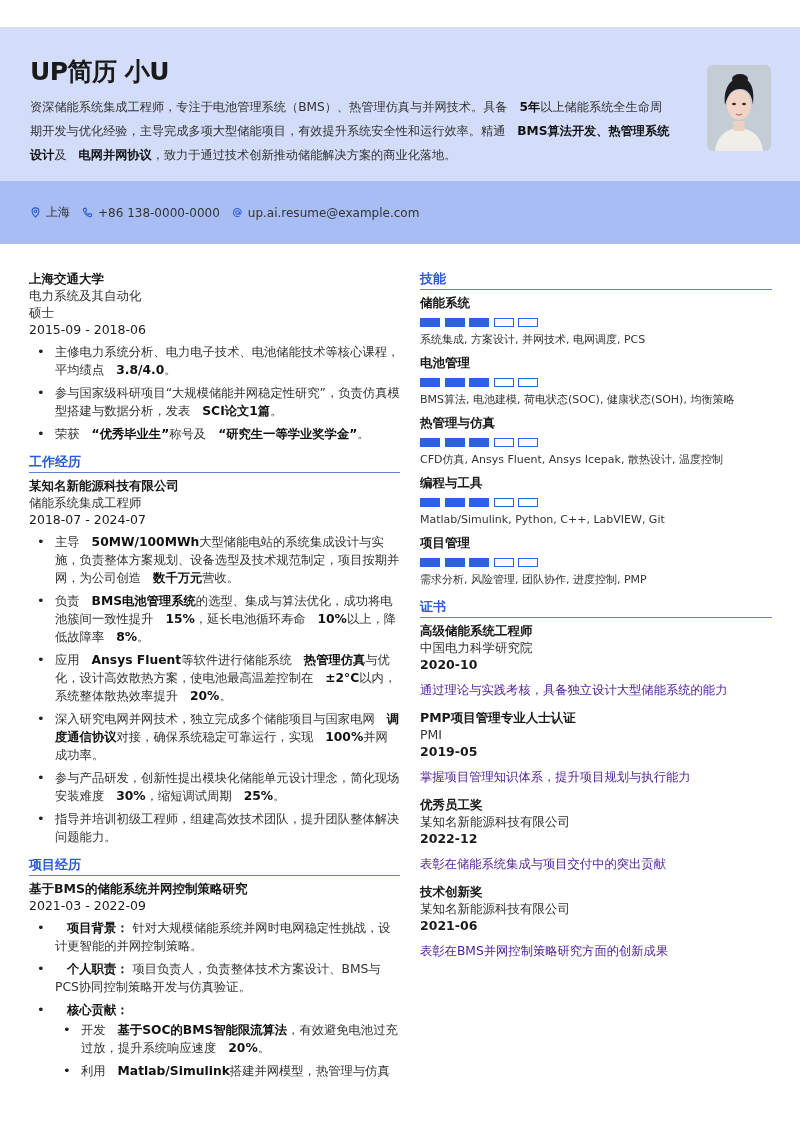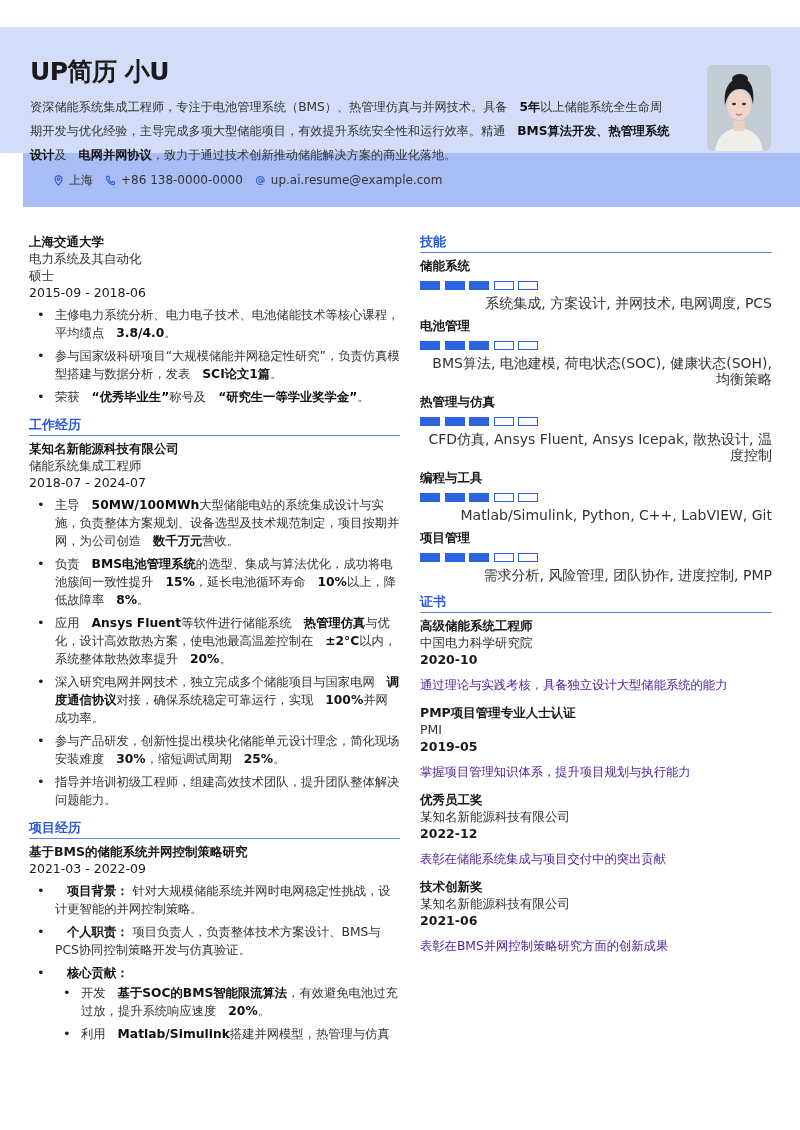--- a/index.html
+++ b/index.html
@@ -1,28 +1,28 @@
 <!DOCTYPE html>
 <html><head>
 <meta charset="utf-8">
 <style>
   * { box-sizing: border-box; margin: 0; padding: 0; }
   html, body { width: 800px; height: 1130px; overflow: hidden; background: #ffffff; }
   body { font-family: "DejaVu Sans", "Liberation Sans", sans-serif; color: #222; position: relative; }
   b, strong { font-weight: bold; color: #111; padding-left: 12px; }
 
   .top-gap { height: 27px; background: #ffffff; }
-  .header-main { background: #d3ddf9; height: 126px; position: relative; padding: 28px 130px 0 30px; }
+  .header-main { background: #d3ddf9; height: 154px; position: relative; padding: 28px 130px 0 30px; }
   .name { font-size: 25px; font-weight: bold; color: #1a1a1a; letter-spacing: -0.5px; line-height: 34px; }
   .summary { margin-top: 6px; font-size: 12.2px; line-height: 24px; color: #333; }
   .photo { position: absolute; right: 29px; top: 38px; width: 64px; height: 86px; border-radius: 6px; overflow: hidden;
            background: linear-gradient(180deg, #c9d0da 0%, #b9c2cd 60%, #e9e7e4 100%); }
   .photo svg { width: 100%; height: 100%; display: block; }
 
-  .header-contact { background: #a7bdf3; height: 54px; display: flex; align-items: center; padding-left: 30px; font-size: 12px; color: #333; margin-left: 23px; }
+  .header-contact { background: #a7bdf3; height: 63px; display: flex; align-items: center; padding-left: 30px; font-size: 12px; color: #333; }
   .contact-item { display: flex; align-items: center; margin-right: 12px; }
   .contact-item svg { width: 11px; height: 11px; margin-right: 5px; }
 
   .columns { display: flex; padding: 26px 28px 0 29px; }
   .col-left { width: 371px; }
   .col-right { width: 352px; margin-left: 20px; }
 
   .section-title { font-size: 13px; font-weight: bold; color: #2b5bd6; border-bottom: 1.5px solid #5d83d8; padding-bottom: 1px; line-height: 18px; margin-bottom: 4px; }
   .section { margin-bottom: 10px; }
 
@@ -37,21 +37,21 @@
   ul.bullets > li::before { content: "•"; position: absolute; left: 8px; top: 0; color: #222; font-size: 13px; }
   ul.sub { list-style: none; margin-top: 2px; }
   ul.sub > li { position: relative; padding-left: 26px; font-size: 12.3px; line-height: 18px; color: #333; margin-bottom: 5px; }
   ul.sub > li::before { content: "•"; position: absolute; left: 8px; top: 0; color: #222; font-size: 13px; }
 
   .skill { margin-bottom: 6px; }
   .skill-name { font-size: 12.5px; font-weight: bold; color: #1a1a1a; line-height: 18px; }
   .skill-bar { display: flex; margin: 6px 0 5px 0; }
   .skill-bar .blk { width: 20px; height: 9px; margin-right: 4.5px; border: 1.5px solid #2a62e0; background: #ffffff; }
   .skill-bar .blk.on { background: #2a62e0; }
-  .skill-kw { font-size: 14px; color: #333; line-height: 16px; text-align: right; }
+  .skill-kw { font-size: 11px; color: #333; line-height: 16px; }
 </style>
 </head>
 <body>
 
 <div class="top-gap"></div>
 
 <header class="header-main">
   <h1 class="name">UP简历 小U</h1>
   <p class="summary"><span>资深储能系统集成工程师，专注于电池管理系统（BMS）、热管理仿真与并网技术。具备</span><b>5年</b><span>以上储能系统全生命周期开发与优化经验，主导完成多项大型储能项目，有效提升系统安全性和运行效率。精通</span><b>BMS算法开发、热管理系统设计</b><span>及</span><b>电网并网协议</b><span>，致力于通过技术创新推动储能解决方案的商业化落地。</span></p>
   <div class="photo">

